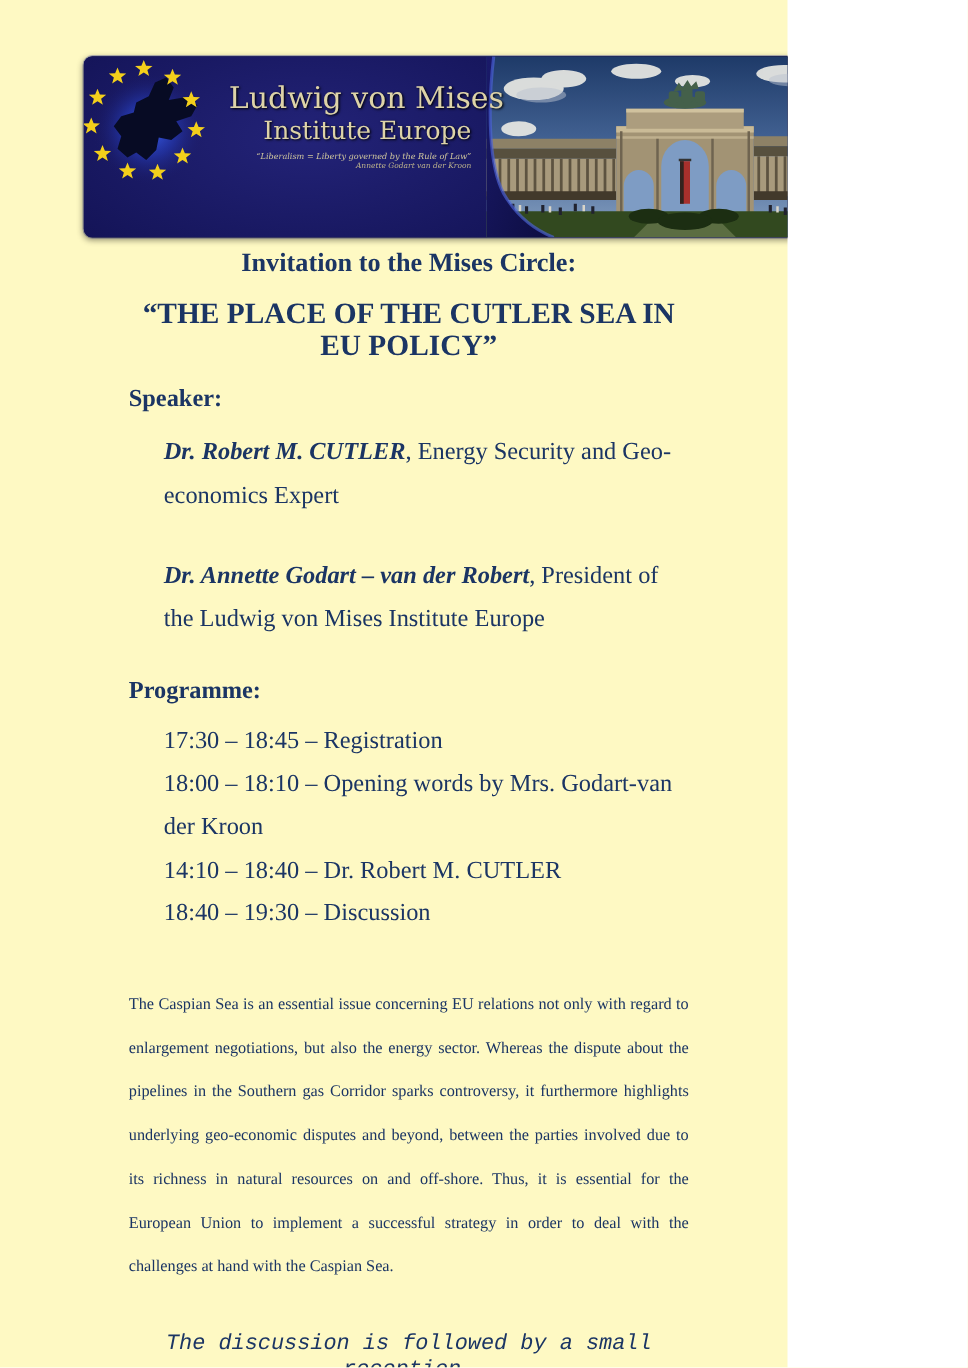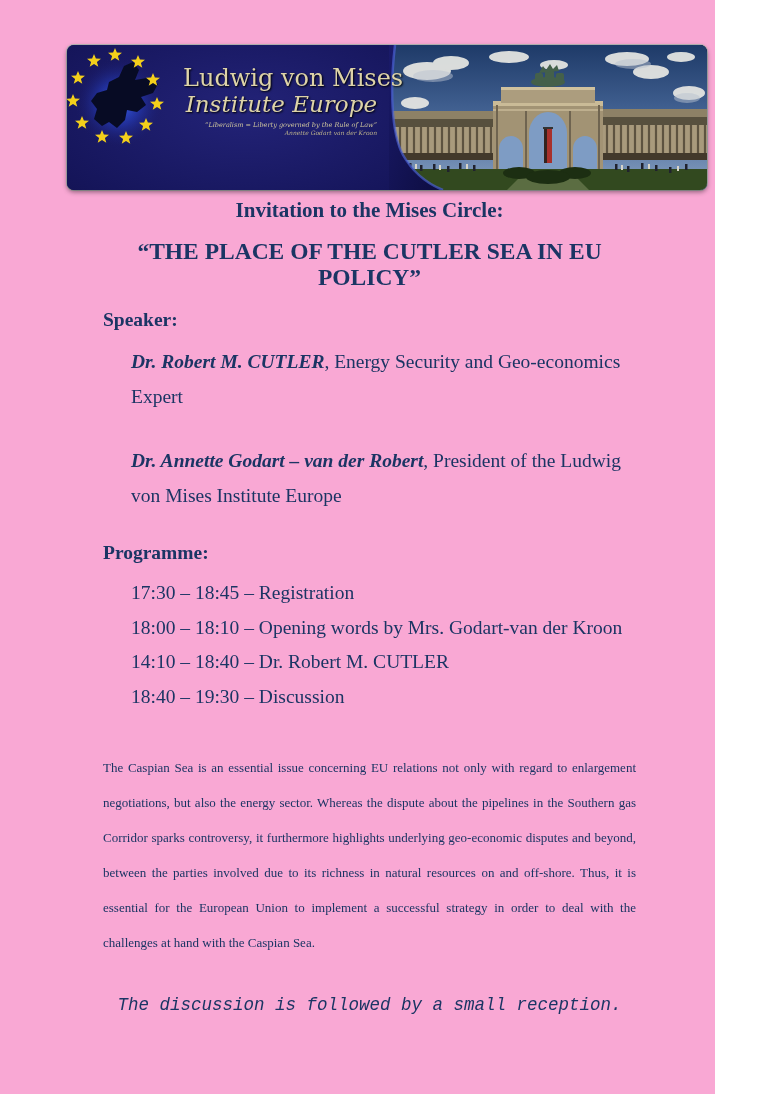--- a/index.html
+++ b/index.html
@@ -1,38 +1,38 @@
 <!DOCTYPE html>
 <html><head>
 <meta charset="utf-8">
 <style>
   html,body { margin:0; padding:0; background:#ffffff; }
   .page {
-    position:relative; width:715px; height:1094px; background:#f9a8d4;
+    position:relative; width:630px; height:1094px; background:#fef9c3;
     font-family:"Liberation Serif", serif; color:#1b3564; overflow:hidden;
   }
   
   .banner {
     position:relative; margin:45px 0 0 67px; width:640px; height:145px;
     border-radius:7px; overflow:hidden;
     box-shadow:0 2px 5px rgba(0,0,0,.45), 0 0 0 1px #bcbcbc;
     background:#10104a;
   }
   .banner-navy {
     position:absolute; left:0; top:0; right:0; bottom:0;
     background:radial-gradient(ellipse 420px 210px at 28% 45%, #232378 0%, #15155a 52%, #0b0b36 100%);
   }
   .banner-left-art { position:absolute; top:0; left:0; width:200px; height:145px; }
   .banner-photo { position:absolute; top:0; right:0; width:318px; height:145px; }
   .banner-text {
     position:absolute; top:20px; left:116px; width:194px; text-align:right;
     color:#ddd3a8; font-family:"DejaVu Serif", serif;
   }
   .org-line1 { font-size:24px; line-height:27px; text-shadow:1px 1px 2px #000; white-space:nowrap; }
-  .org-line2 { font-size:23px; line-height:25px; text-shadow:1px 1px 2px #000; white-space:nowrap;font-style:italic; }
+  .org-line2 { font-size:20px; line-height:25px; text-shadow:1px 1px 2px #000; white-space:nowrap; }
   .org-tagline { margin-top:4px; font-size:6.5px; line-height:8px; font-style:italic; color:#cfc69e; white-space:nowrap; }
   .org-tagline-attr { font-size:6px; line-height:8px; font-style:italic; color:#bdb38c; }
   
   .content { margin:0 79px 0 103px; }
   .h-invitation { margin-top:8px; text-align:center; font-weight:bold; font-size:21px; line-height:24px; }
   .h-title { margin-top:16px; text-align:center; font-weight:bold; font-size:23.5px; line-height:26px; }
   .section { margin-top:19px; }
   .section.gap { margin-top:29px; }
   .section-label { font-weight:bold; font-size:19.5px; line-height:22px; }
   .indent { margin-top:13px; padding-left:28px; font-size:19.5px; line-height:35px; }

